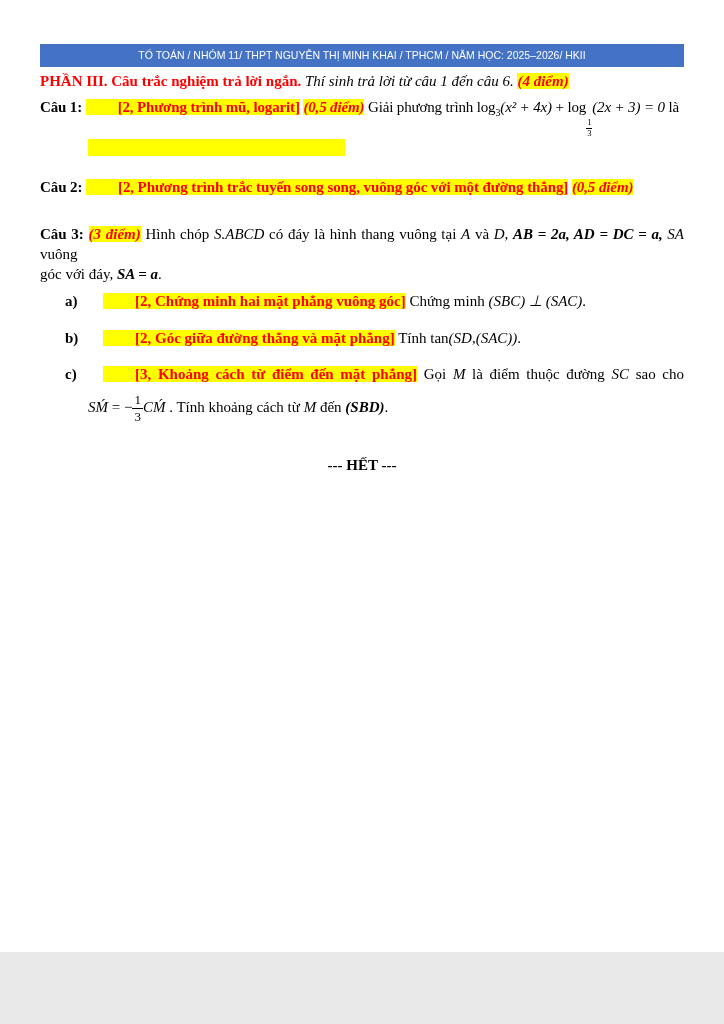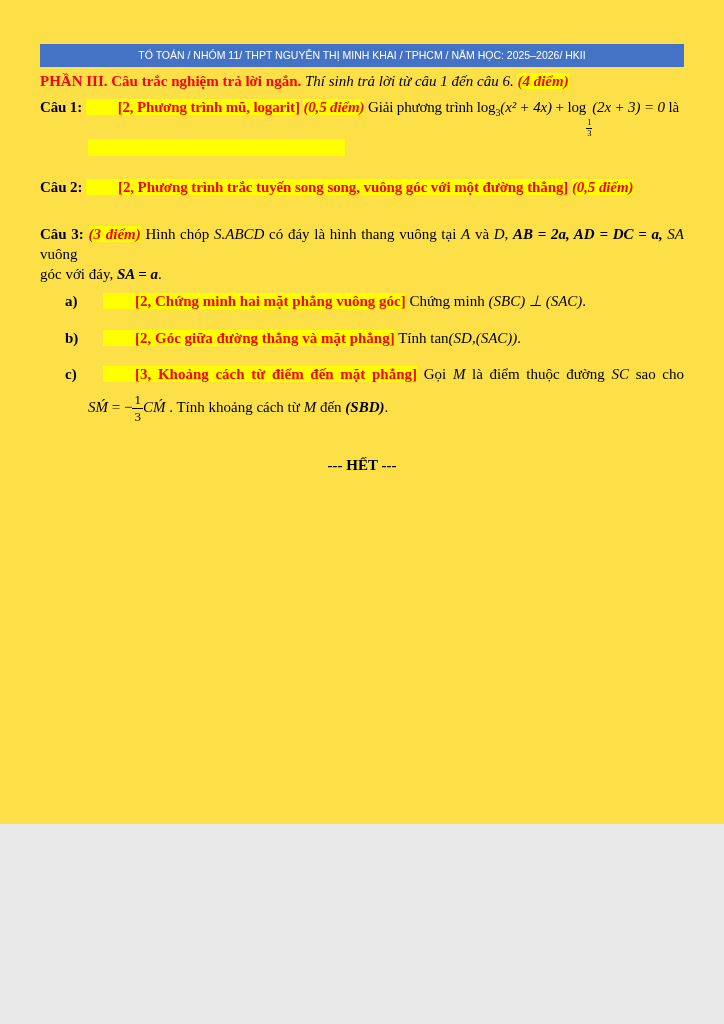--- a/index.html
+++ b/index.html
@@ -1,16 +1,16 @@
 <!DOCTYPE html>
 <html><head>
 <meta charset="utf-8">
 <style>
   html,body{margin:0;padding:0;background:#e9e9e9;}
-  .page{position:relative;width:724px;height:824px;margin:0 auto;background:#fde047;
+  .page{position:relative;width:724px;height:952px;margin:0 auto;background:#ffffff;
         font-family:"Liberation Serif",serif;font-size:15px;color:#000;overflow:hidden;}
   .content{position:absolute;left:40px;top:44px;width:644px;}
 
   .bluebar{height:23px;line-height:23px;background:#4472C4;color:#ffffff;
            font-family:"Liberation Sans",sans-serif;font-size:10.5px;text-align:center;}
 
   .part-title{margin-top:4px;line-height:21px;}
   .red{color:#FF0000;}
   .b{font-weight:bold;}
   .i{font-style:italic;text-align:center;}

